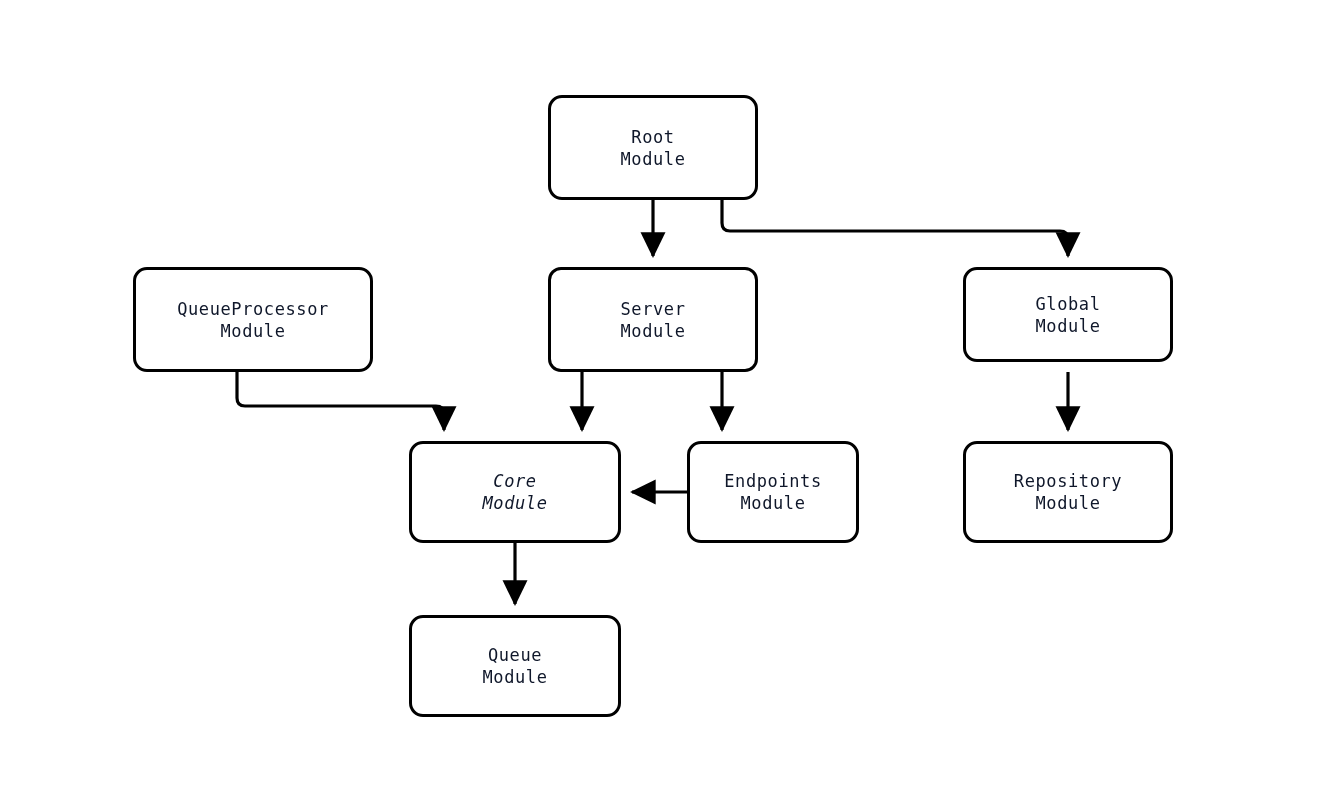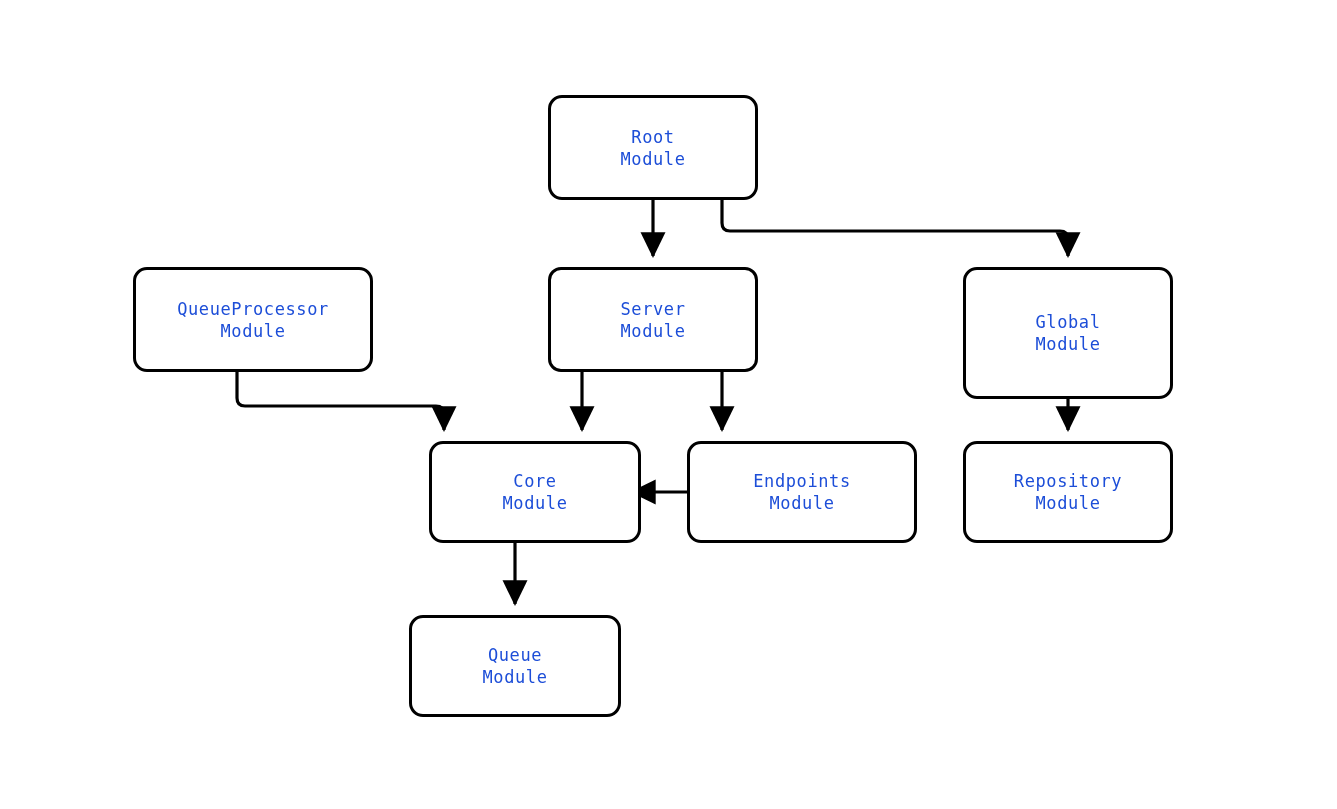--- a/index.html
+++ b/index.html
@@ -35,21 +35,21 @@
     display: flex;
     flex-direction: column;
     align-items: center;
     justify-content: center;
     text-align: center;
   }
   .node-line {
     font-family: "DejaVu Sans Mono", monospace;
     font-size: 17px;
     line-height: 22px;
-    color: #1d4ed8;
+    color: #0f172a;
     letter-spacing: 0.6px;
     white-space: pre;
   }
 </style>
 </head>
 <body>
 
 <div id="canvas">
 
   <svg id="edge-layer" viewBox="0 0 1337 809" xmlns="http://www.w3.org/2000/svg">
@@ -87,31 +87,31 @@
   <div class="node" style="left:133px; top:267px; width:240px; height:105px;">
     <span class="node-line">QueueProcessor</span>
     <span class="node-line">Module</span>
   </div>
 
   <div class="node" style="left:548px; top:267px; width:210px; height:105px;border-radius:13px;">
     <span class="node-line">Server</span>
     <span class="node-line">Module</span>
   </div>
 
-  <div class="node" style="left:963px; top:267px; width:210px; height:132px;">
+  <div class="node" style="left:963px; top:267px; width:210px; height:95px;">
     <span class="node-line">Global</span>
     <span class="node-line">Module</span>
   </div>
 
-  <div class="node" style="left:429px; top:441px; width:212px; height:102px;">
+  <div class="node" style="left:409px; top:441px; width:212px; height:102px;font-style:italic;">
     <span class="node-line">Core</span>
     <span class="node-line">Module</span>
   </div>
 
-  <div class="node" style="left:687px; top:441px; width:230px; height:102px;">
+  <div class="node" style="left:687px; top:441px; width:172px; height:102px;">
     <span class="node-line">Endpoints</span>
     <span class="node-line">Module</span>
   </div>
 
   <div class="node" style="left:963px; top:441px; width:210px; height:102px;">
     <span class="node-line">Repository</span>
     <span class="node-line">Module</span>
   </div>
 
   <div class="node" style="left:409px; top:615px; width:212px; height:102px;text-align:right;">

